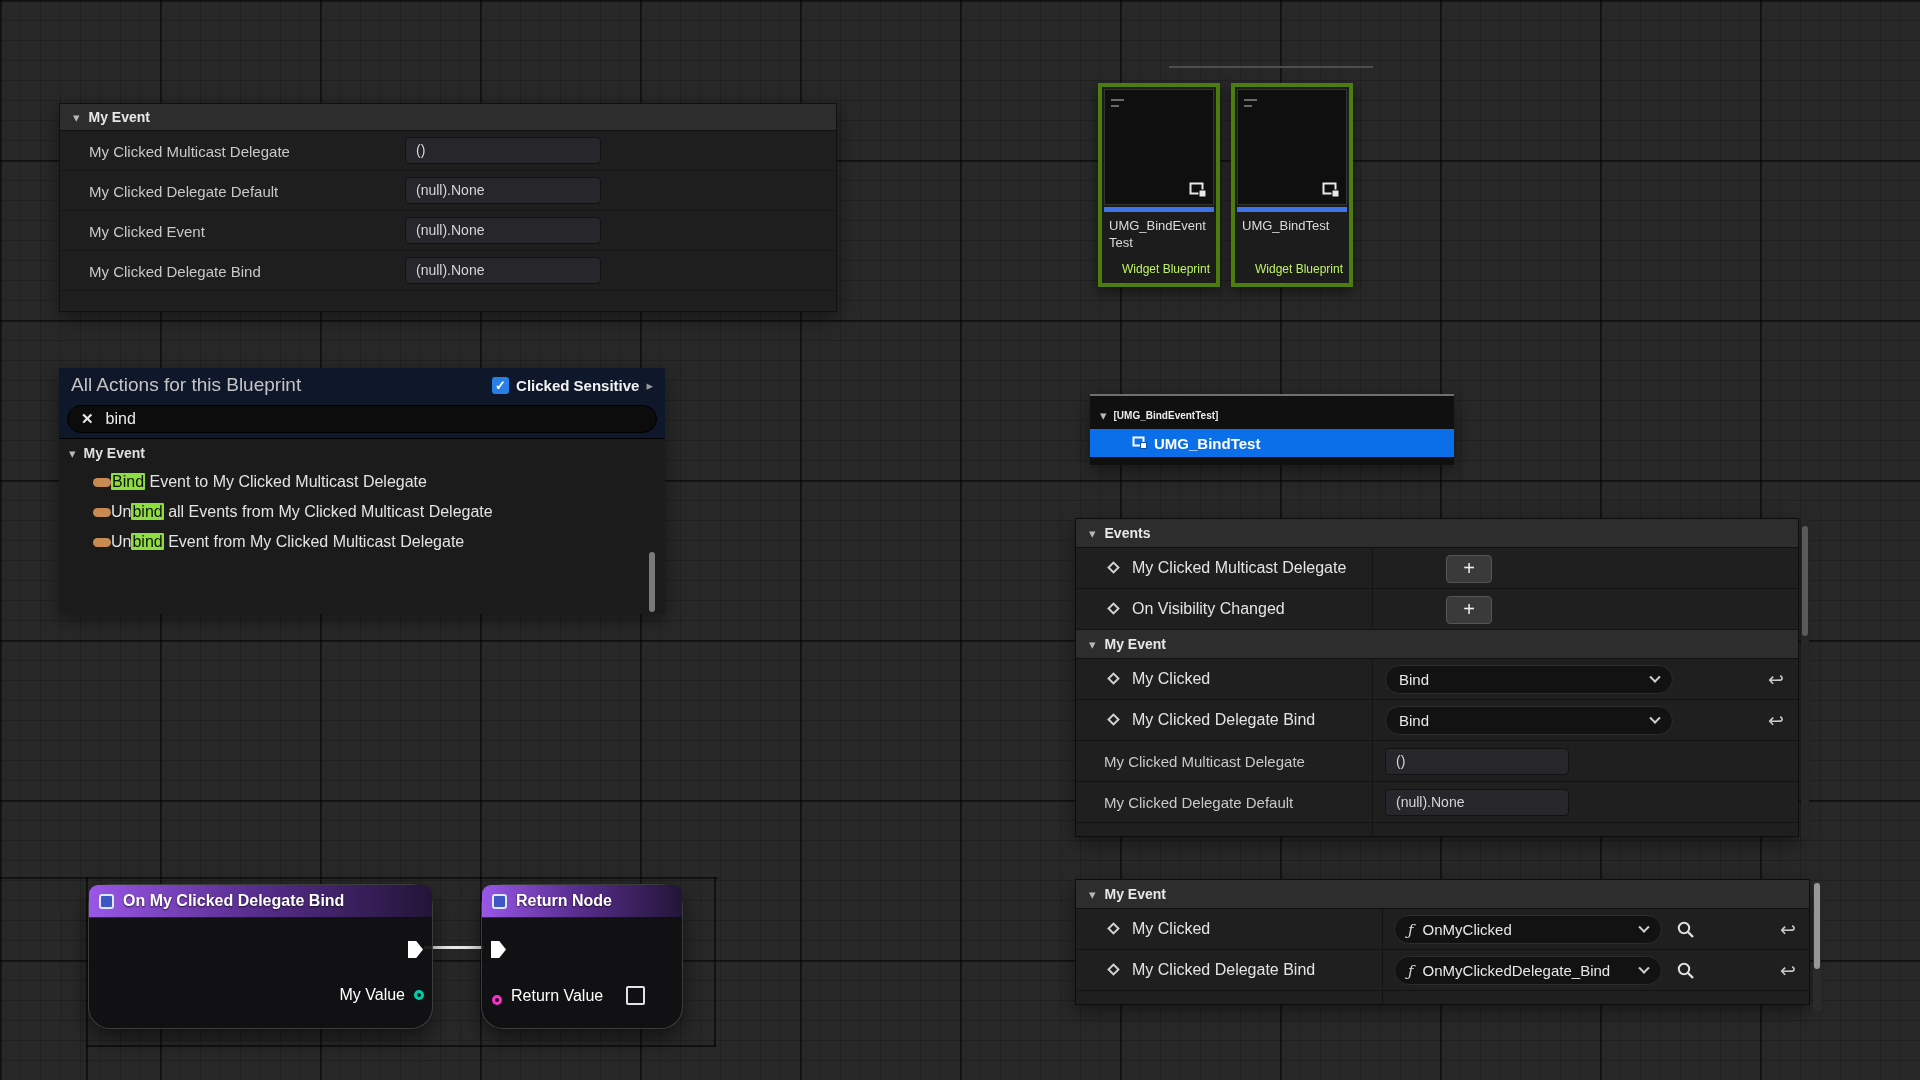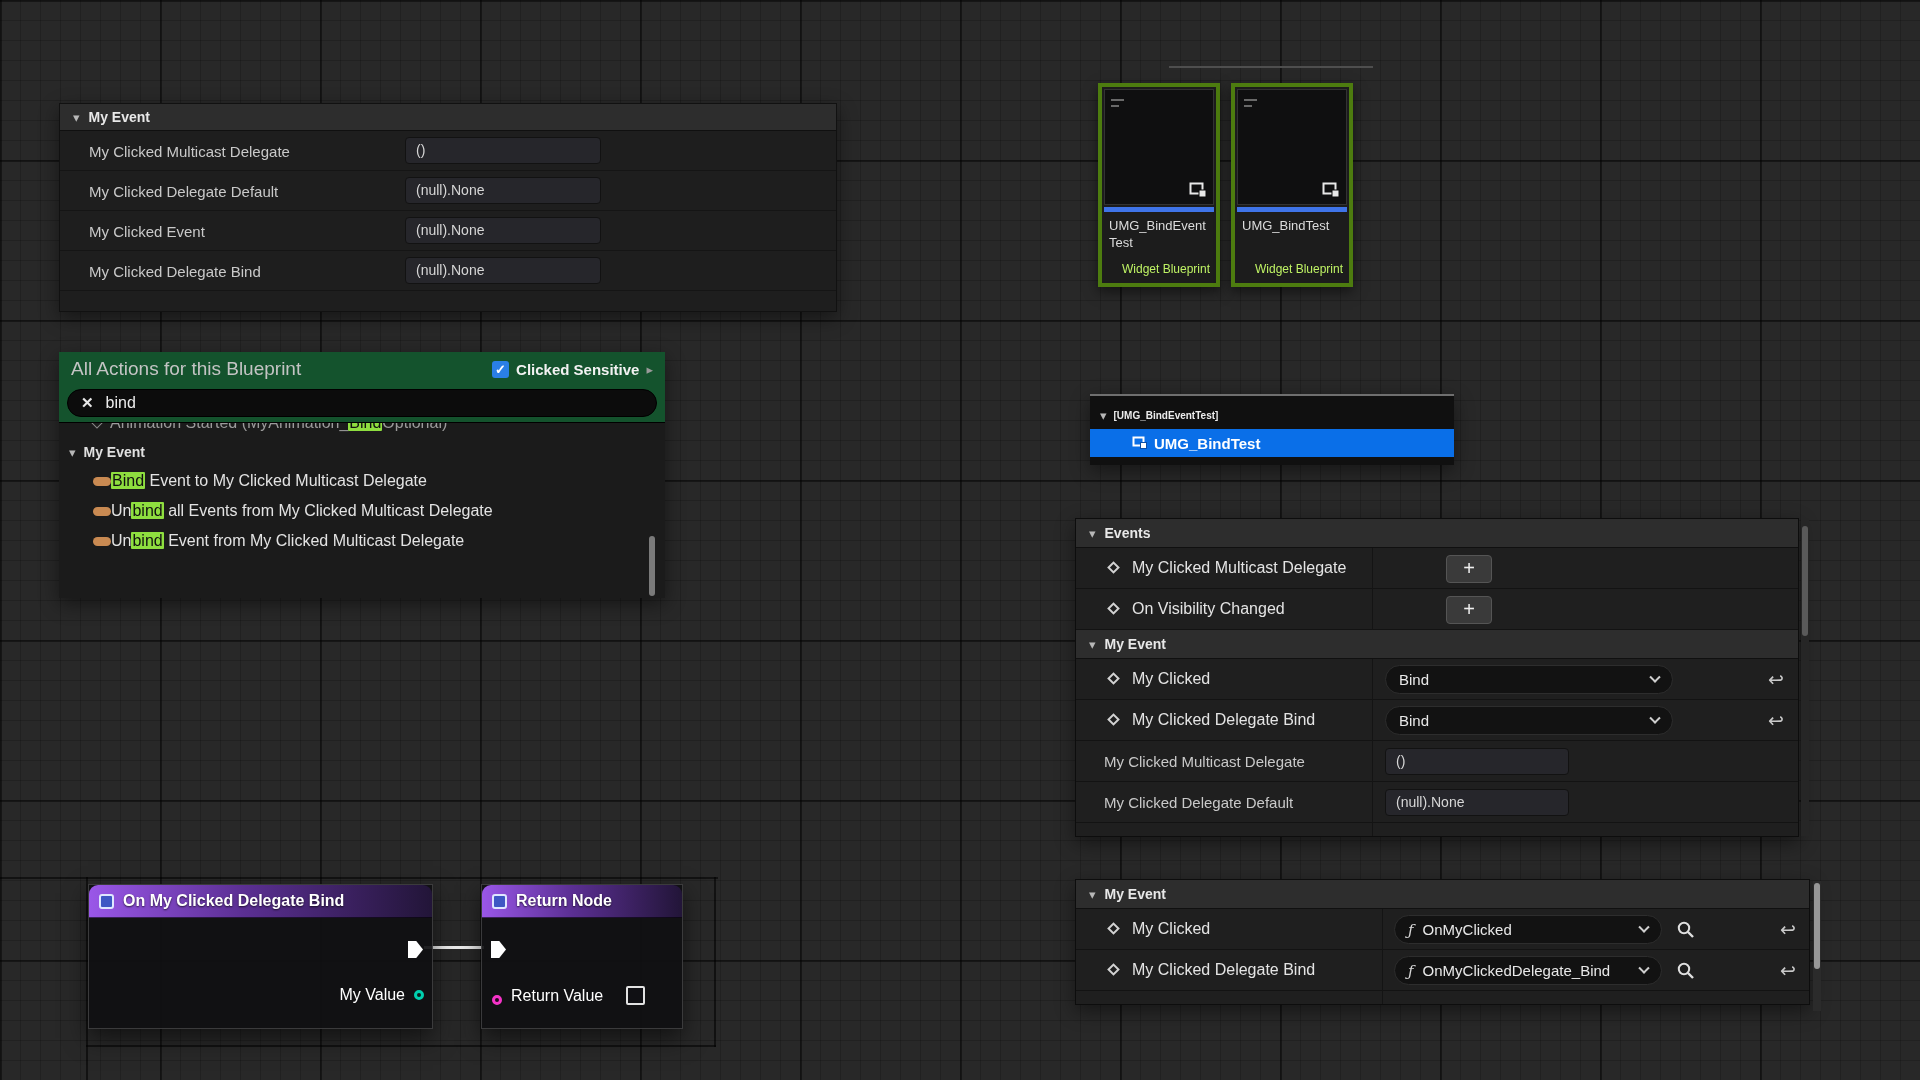--- a/index.html
+++ b/index.html
@@ -23,21 +23,21 @@
   .cat-label { color:#e8e8e8; font-weight:bold; font-size:14px; }
 
   
   #details-top { left:59px; top:103px; width:778px; height:209px; background:#1e1e1e; border:1px solid #111; }
   #details-top .cat-header{ height:27px; }
   .drow { height:40px; position:relative; border-bottom:1px solid #151515; background:#1e1e1e; }
   .dlabel { position:absolute; left:29px; top:50%; transform:translateY(-50%); color:#c9c9c9; font-size:15px; }
   .dinput { position:absolute; left:345px; top:6px; width:196px; height:27px; background:#26262b; border:1px solid #121212; border-radius:4px; color:#d6d6d6; font-size:14px; line-height:25px; padding:0 10px; }
 
   
-  #actions-menu { left:59px; top:352px; width:606px; height:246px; background:#14532d; }
+  #actions-menu { left:59px; top:368px; width:606px; height:246px; background:#0f172a; }
   .am-header { height:34px; display:flex; align-items:center; padding:0 12px; }
   .am-title { color:#c4c4c4; font-size:19px; margin-right:auto; }
   .checkbox { width:17px; height:17px; background:#2a7fe6; border-radius:3px; color:#fff; font-size:13px; line-height:17px; text-align:center; font-weight:bold; }
   .cs-label { color:#f2f2f2; font-size:15px; font-weight:bold; margin:0 7px; }
   .cs-arrow { color:#9a9a9a; font-size:13px; }
   .am-search { margin:3px 8px 5px; height:28px; background:#0c0c0c; border:1px solid #000; border-radius:14px; display:flex; align-items:center; padding:0 13px; gap:12px; }
   .x-icon { color:#e8e8e8; font-size:15px; font-weight:bold; }
   .search-text { color:#ededed; font-size:16px; }
   .am-list { position:relative; height:176px; background:#1b1b1b; border-top:1px solid #000; overflow:hidden; }
   .am-clipped { height:15px; overflow:hidden; position:relative; }
@@ -81,21 +81,21 @@
   .col-div { position:absolute; left:296px; top:29px; bottom:0; width:1px; background:#141414; z-index:1; }
   .fn-glyph { font-style:italic; font-family:"DejaVu Serif", serif; color:#d6d6d6; margin-right:9px; font-size:15px; }
   .search-svg { position:absolute; left:600px; top:11px; }
   .vscroll { position:absolute; width:8px; background:#262626; }
   .vthumb { position:absolute; left:1px; width:6px; border-radius:3px; }
 
   #details-right { left:1075px; top:518px; width:724px; height:319px; }
   #details-bottom { left:1075px; top:879px; width:735px; height:126px; }
 
   
-  .bp-node { position:absolute; width:345px; height:145px; background:rgba(16,16,18,0.93); border:1px solid rgba(150,150,150,0.32); border-radius:0; box-shadow:0 9px 22px rgba(0,0,0,0.55); z-index:5; }
+  .bp-node { position:absolute; width:345px; height:145px; background:rgba(16,16,18,0.93); border:1px solid rgba(150,150,150,0.32); border-radius:22px; box-shadow:0 9px 22px rgba(0,0,0,0.55); z-index:5; }
   #node-1 { left:88px; top:884px; }
   #node-2 { left:475px; top:884px; width:202px;margin-left:6px; }
   .node-header { height:33px; border-radius:9px 9px 0 0; background:linear-gradient(90deg,#9a57e8 0%, #5b2f93 45%, #221538 100%); display:flex; align-items:center; gap:9px; padding:0 10px; border-bottom:1px solid rgba(0,0,0,0.6); }
   .node-icon { width:15px; height:15px; border:2px solid #dfe6ff; border-radius:3px; background:#3e57c4; flex:none; }
   .node-title { color:#fff; font-weight:bold; font-size:16px; text-shadow:0 1px 2px rgba(0,0,0,0.7); white-space:nowrap; }
   .exec-pin { position:absolute; width:15px; height:17px; background:#fff; clip-path:polygon(0 0,55% 0,100% 50%,55% 100%,0 100%); }
   .pin-row { position:absolute; top:101px; display:flex; align-items:center; gap:9px; color:#fff; font-size:16px; }
   .ring { width:10px; height:10px; border-radius:50%; flex:none; }
   .ring.teal { border:3px solid #00cfae; background:#08211d; }
   .ring.pink { border:3px solid #f633c8; background:#230a1d; }
@@ -143,26 +143,20 @@
     <span class="am-title">All Actions for this Blueprint</span>
     <span class="checkbox">✓</span>
     <span class="cs-label">Clicked Sensitive</span>
     <span class="cs-arrow">▸</span>
   </div>
   <div class="am-search">
     <span class="x-icon">✕</span>
     <span class="search-text">bind</span>
   </div>
   <div class="am-list">
-    <div class="am-clipped">
-      <div class="am-clipped-inner">
-        <span class="mini-diamond"></span>
-        <span><span>Animation Started (MyAnimation_</span><span class="hl">Bind</span><span>Optional)</span></span>
-      </div>
-    </div>
     <div class="am-cat">
       <span class="tri">▾</span>
       <span class="lbl">My Event</span>
     </div>
     <div class="am-item">
       <span class="cap-icon"></span>
       <span><span></span><span class="hl">Bind</span><span> Event to My Clicked Multicast Delegate</span></span>
     </div>
     <div class="am-item">
       <span class="cap-icon"></span>

